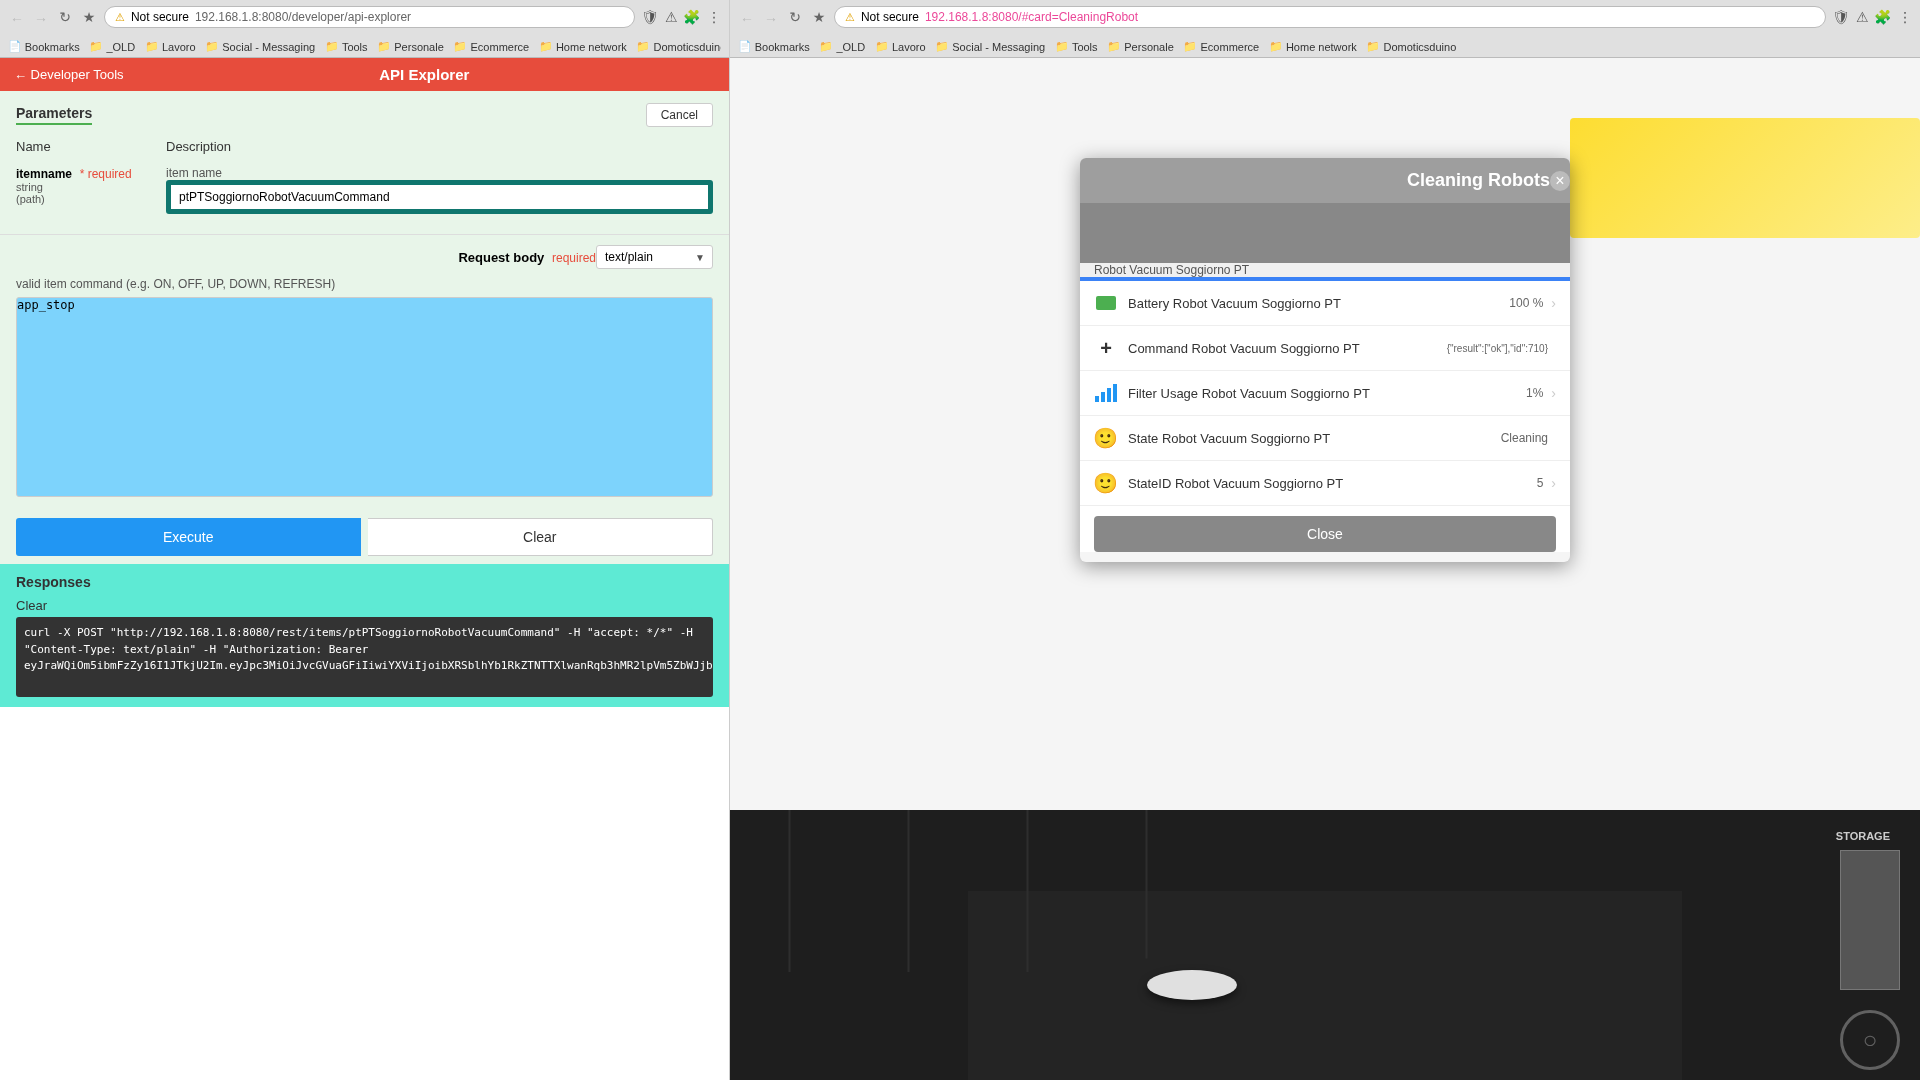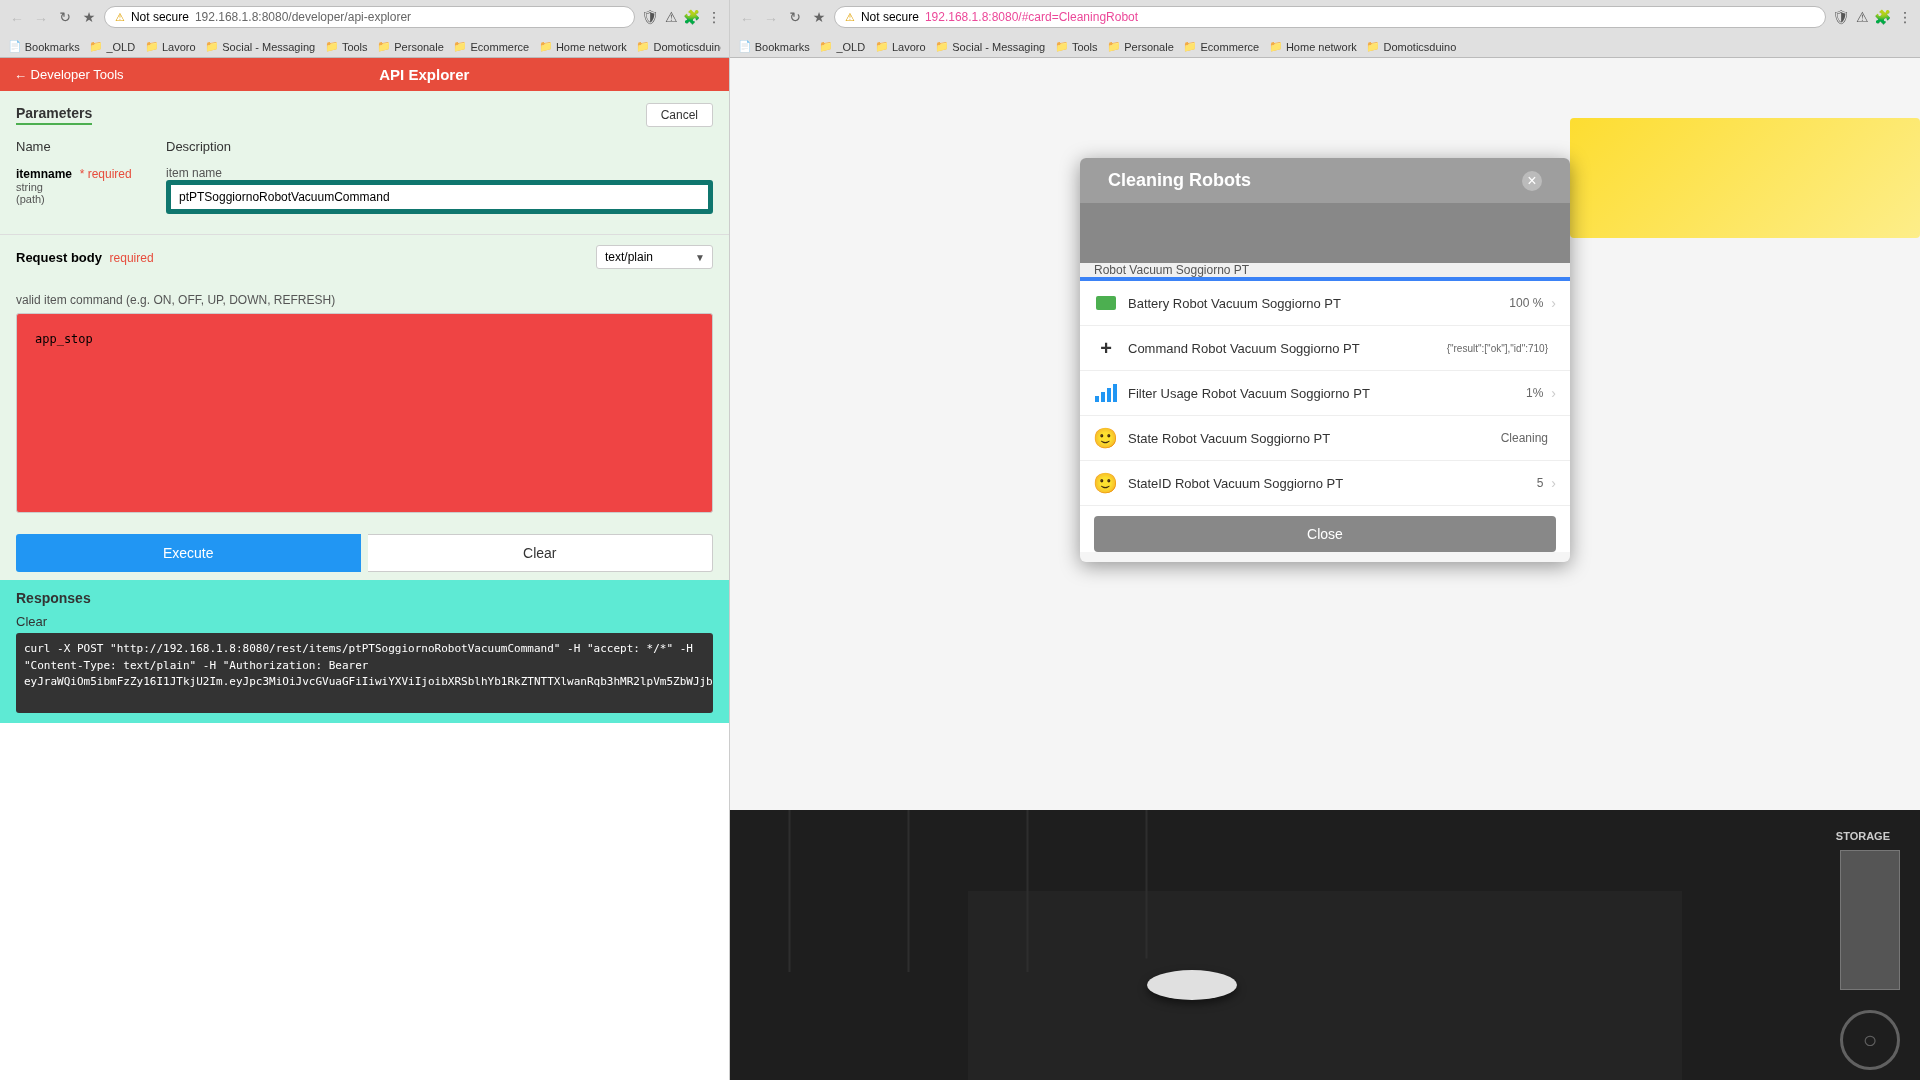--- a/index.html
+++ b/index.html
@@ -217,22 +217,22 @@
     
     .request-body-section {
       padding: 10px 16px;
       background: #e8f5e9;
       border-top: 1px solid #ddd;
     }
 
     .request-body-header {
       display: flex;
       align-items: center;
-      justify-content: space-between;
-      margin-bottom: 24px;
+      justify-content: flex-end;
+      margin-bottom: 8px;
     }
 
     .content-type-select {
       border: 1px solid #ccc;
       border-radius: 3px;
       padding: 4px 24px 4px 8px;
       font-size: 12px;
       background: white;
       cursor: pointer;
       appearance: none;
@@ -257,25 +257,25 @@
     .hint-text {
       font-size: 12px;
       color: #555;
       margin-bottom: 6px;
     }
 
     .request-textarea {
       width: 100%;
       height: 200px;
       border: 1px solid #ccc;
-      padding: 18px;
+      padding: 0;
       font-size: 12px;
       font-family: monospace;
       resize: none;
-      background: #ef4444;
+      background: #7dd3fc;
       border-radius: 3px;
     }
 
     
     .action-buttons {
       display: flex;
       padding: 8px 16px;
       gap: 7px;
       background: #e8f5e9;
     }
@@ -368,23 +368,23 @@
       background: #f5f5f5;
       border-radius: 6px;
       box-shadow: 0 4px 20px rgba(0,0,0,0.4);
       overflow: hidden;
       z-index: 10;
     }
 
     .modal-header {
       background: #9e9e9e;
       color: white;
-      padding: 12px 28px;
-      display: flex;
-      justify-content: space-between;
+      padding: 12px 0;
+      display: flex;
+      justify-content: flex-end;
       align-items: center;
     }
 
     .modal-title {
       font-size: 18px;
       font-weight: bold;
     }
 
     .modal-close {
       background: none;

